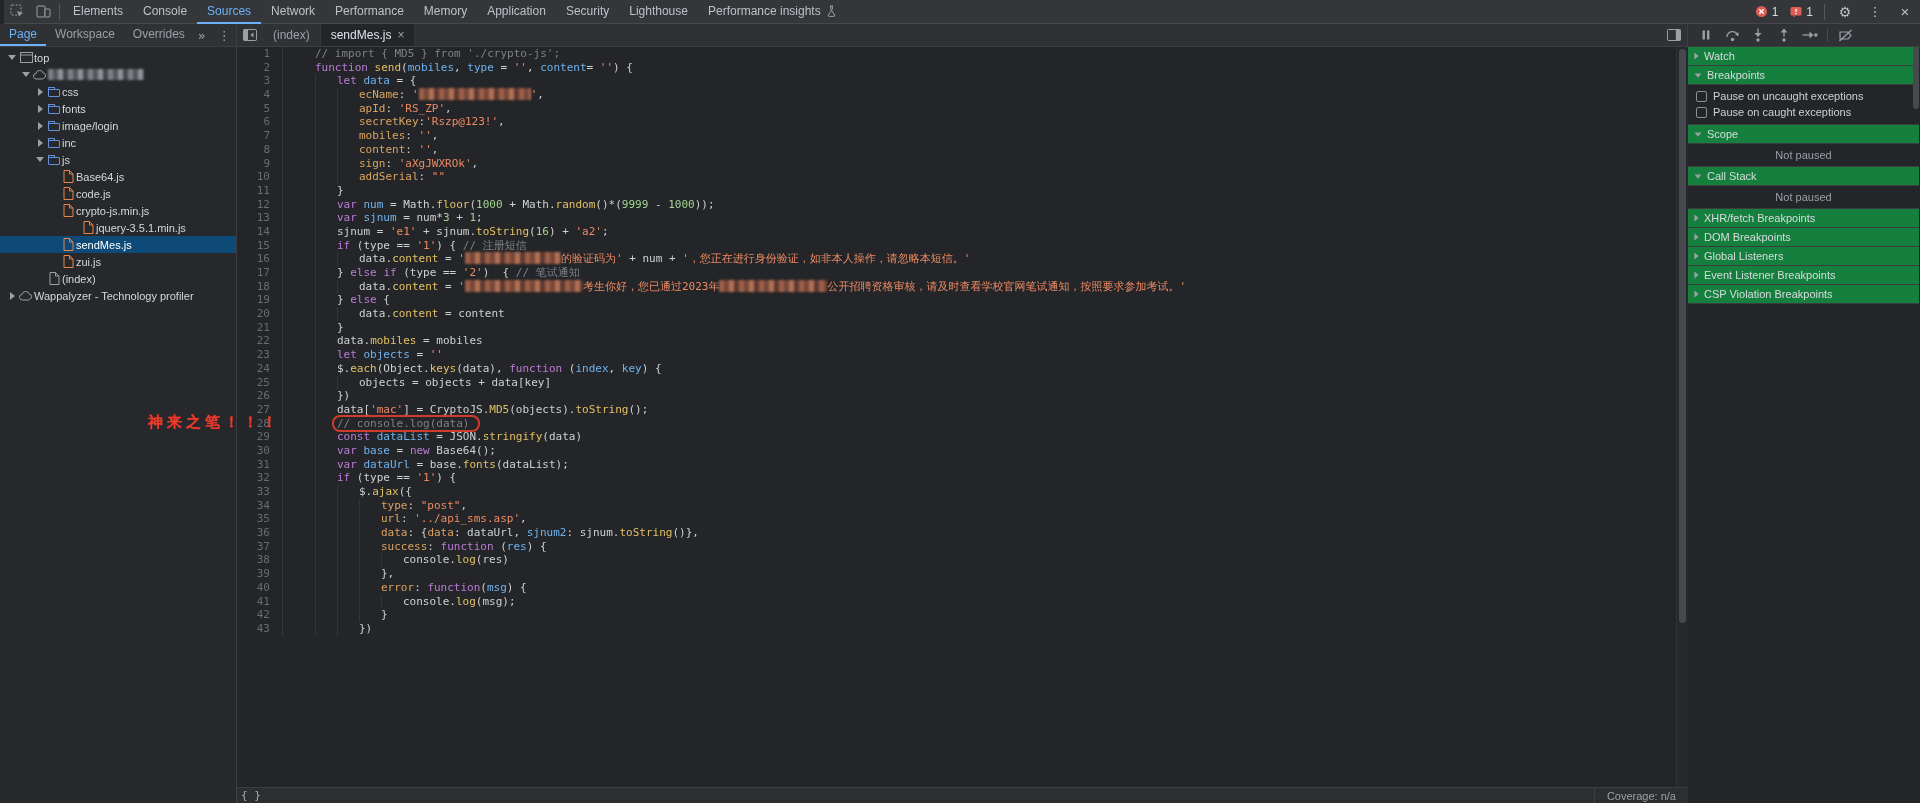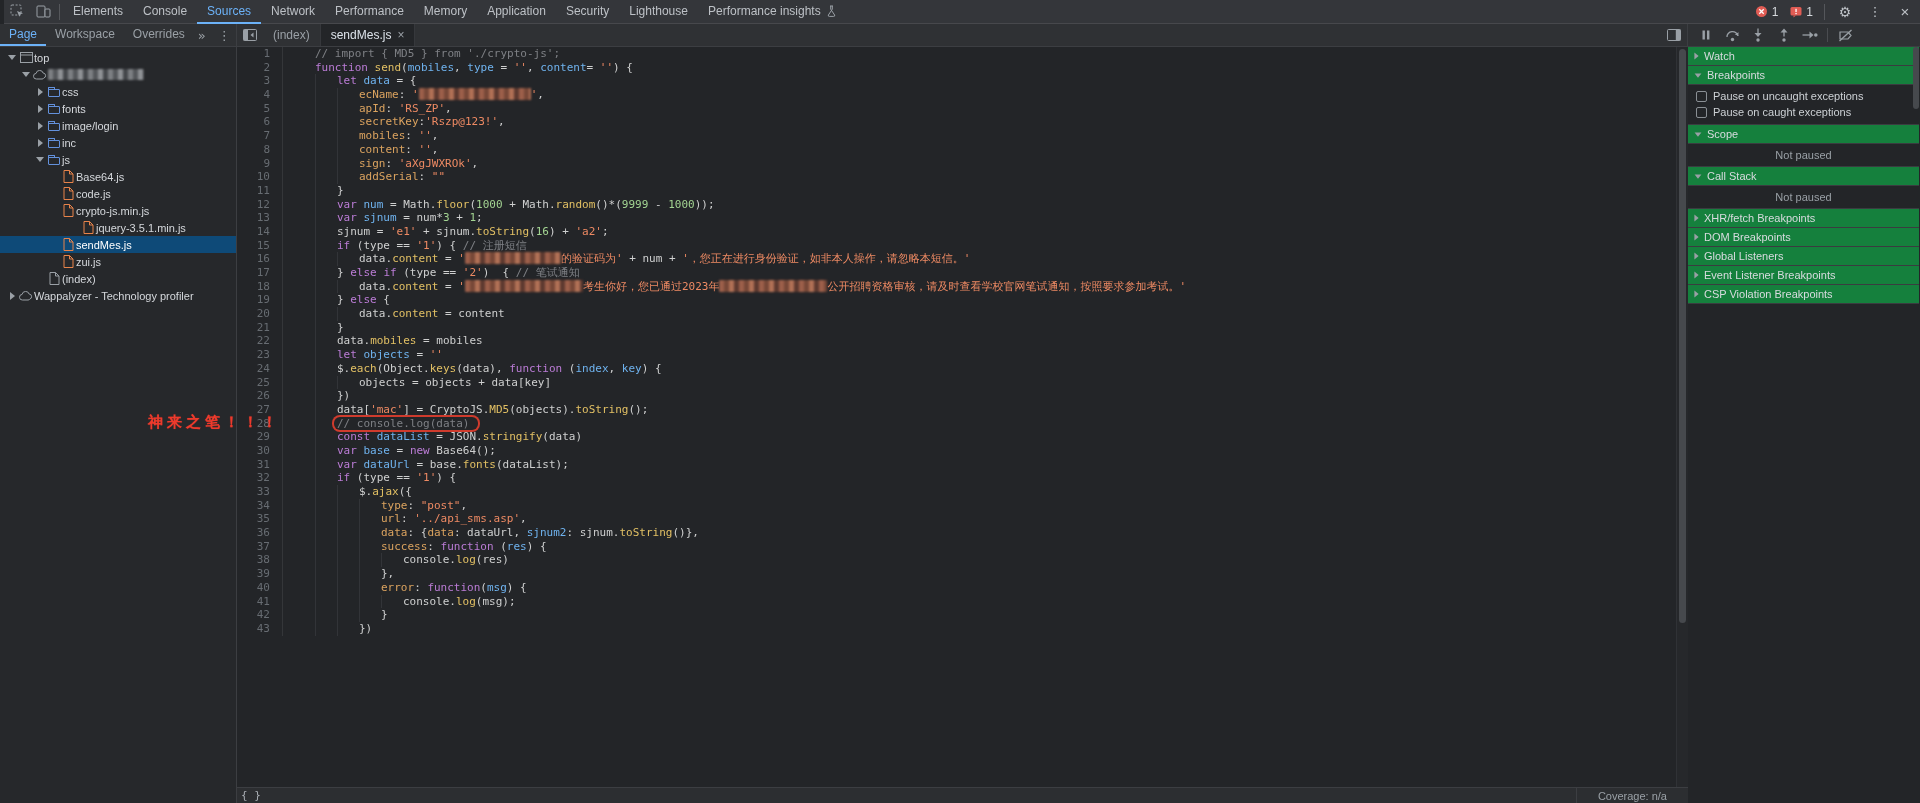--- a/index.html
+++ b/index.html
@@ -61,21 +61,21 @@
   .redact.gray { height:11px; background:repeating-linear-gradient(90deg,#7c7f83 0 5px,#54575b 5px 10px,#8e9195 10px 15px,#44474b 15px 20px); }
   .redbox { box-shadow:0 0 0 2px #cf3b2d; padding:0 9px 0 3px; margin-left:-3px; border-radius:6px; }
   .annotation { position:absolute; left:148px; top:413px; z-index:60; color:#ee3a2c; font-size:15px; font-weight:bold;
     letter-spacing:4px; font-family:"Liberation Sans", sans-serif; text-shadow:0 0 1px rgba(238,58,44,.6); }
   .vscroll { position:absolute; right:0; top:0; bottom:16px; width:12px; background:#26282b; border-left:1px solid #303236; }
   .vscroll .thumb { position:absolute; left:2px; right:2px; top:2px; height:574px; background:#46494d; border-radius:5px; }
   .statusbar { position:absolute; left:0; right:0; bottom:0; height:16px; background:#2c2e31; border-top:1px solid #3c3e42;
     display:flex; align-items:center; color:#9aa0a6; font-size:11px; }
   .fmtbtn { width:28px; height:100%; display:flex; align-items:center; justify-content:center;
     font-family:"DejaVu Sans Mono", monospace; font-size:11px; color:#a8adb3; cursor:pointer; }
-  .coverage { margin-left:auto; height:100%; display:flex; align-items:center; padding:0 21px; border-left:1px solid #3c3e42; }
+  .coverage { margin-left:auto; height:100%; display:flex; align-items:center; padding:0 12px; border-left:1px solid #3c3e42; }
 
   .rightpanel { width:231px; background:#232528; position:relative; overflow:hidden; font-size:11px; }
   .sect { background:#15803d; border-bottom:1px solid #3a3c40; height:19px; display:flex; align-items:center; color:#d8dbdf; cursor:pointer; padding-left:6px; gap:5px; }
   .sectbody { background:#232528; border-bottom:1px solid #3a3c40; color:#cdd1d5; }
   .cbrow { display:flex; align-items:center; gap:6px; height:16px; padding-left:8px; cursor:pointer; }
   .cbox { width:11px; height:11px; border:1px solid #8a8f94; border-radius:2px; background:transparent; flex:0 0 11px; }
   .notpaused { height:22px; display:flex; align-items:center; justify-content:center; color:#9aa0a6; }
   .rpscroll { position:absolute; right:0; top:0; width:6px; height:62px; background:#46494d; border-radius:3px; }
   svg { display:block; }
 </style>

